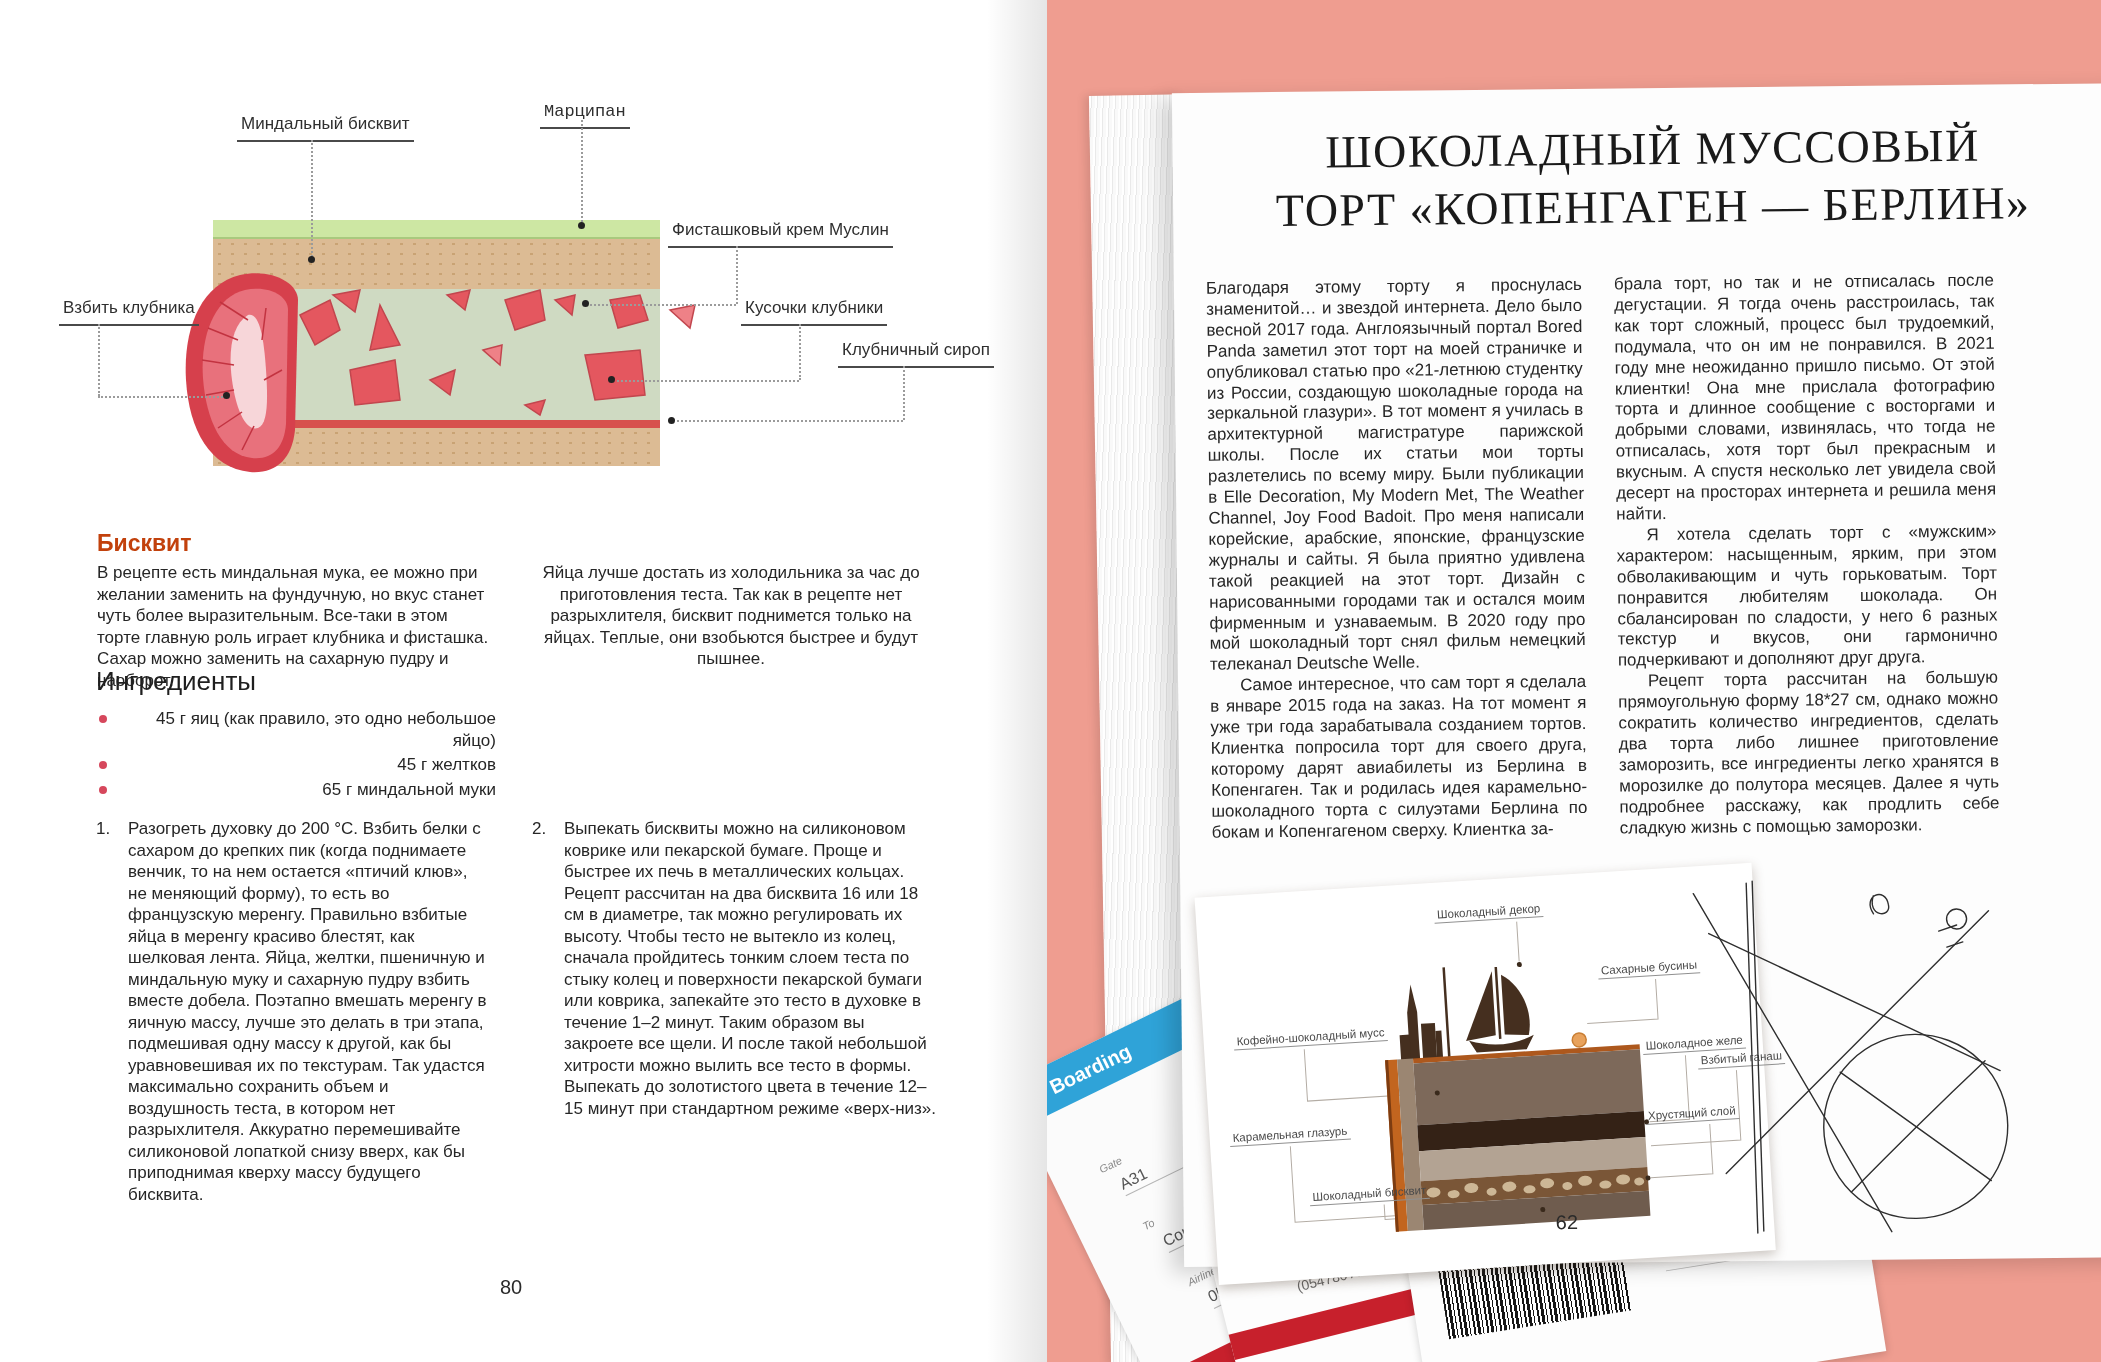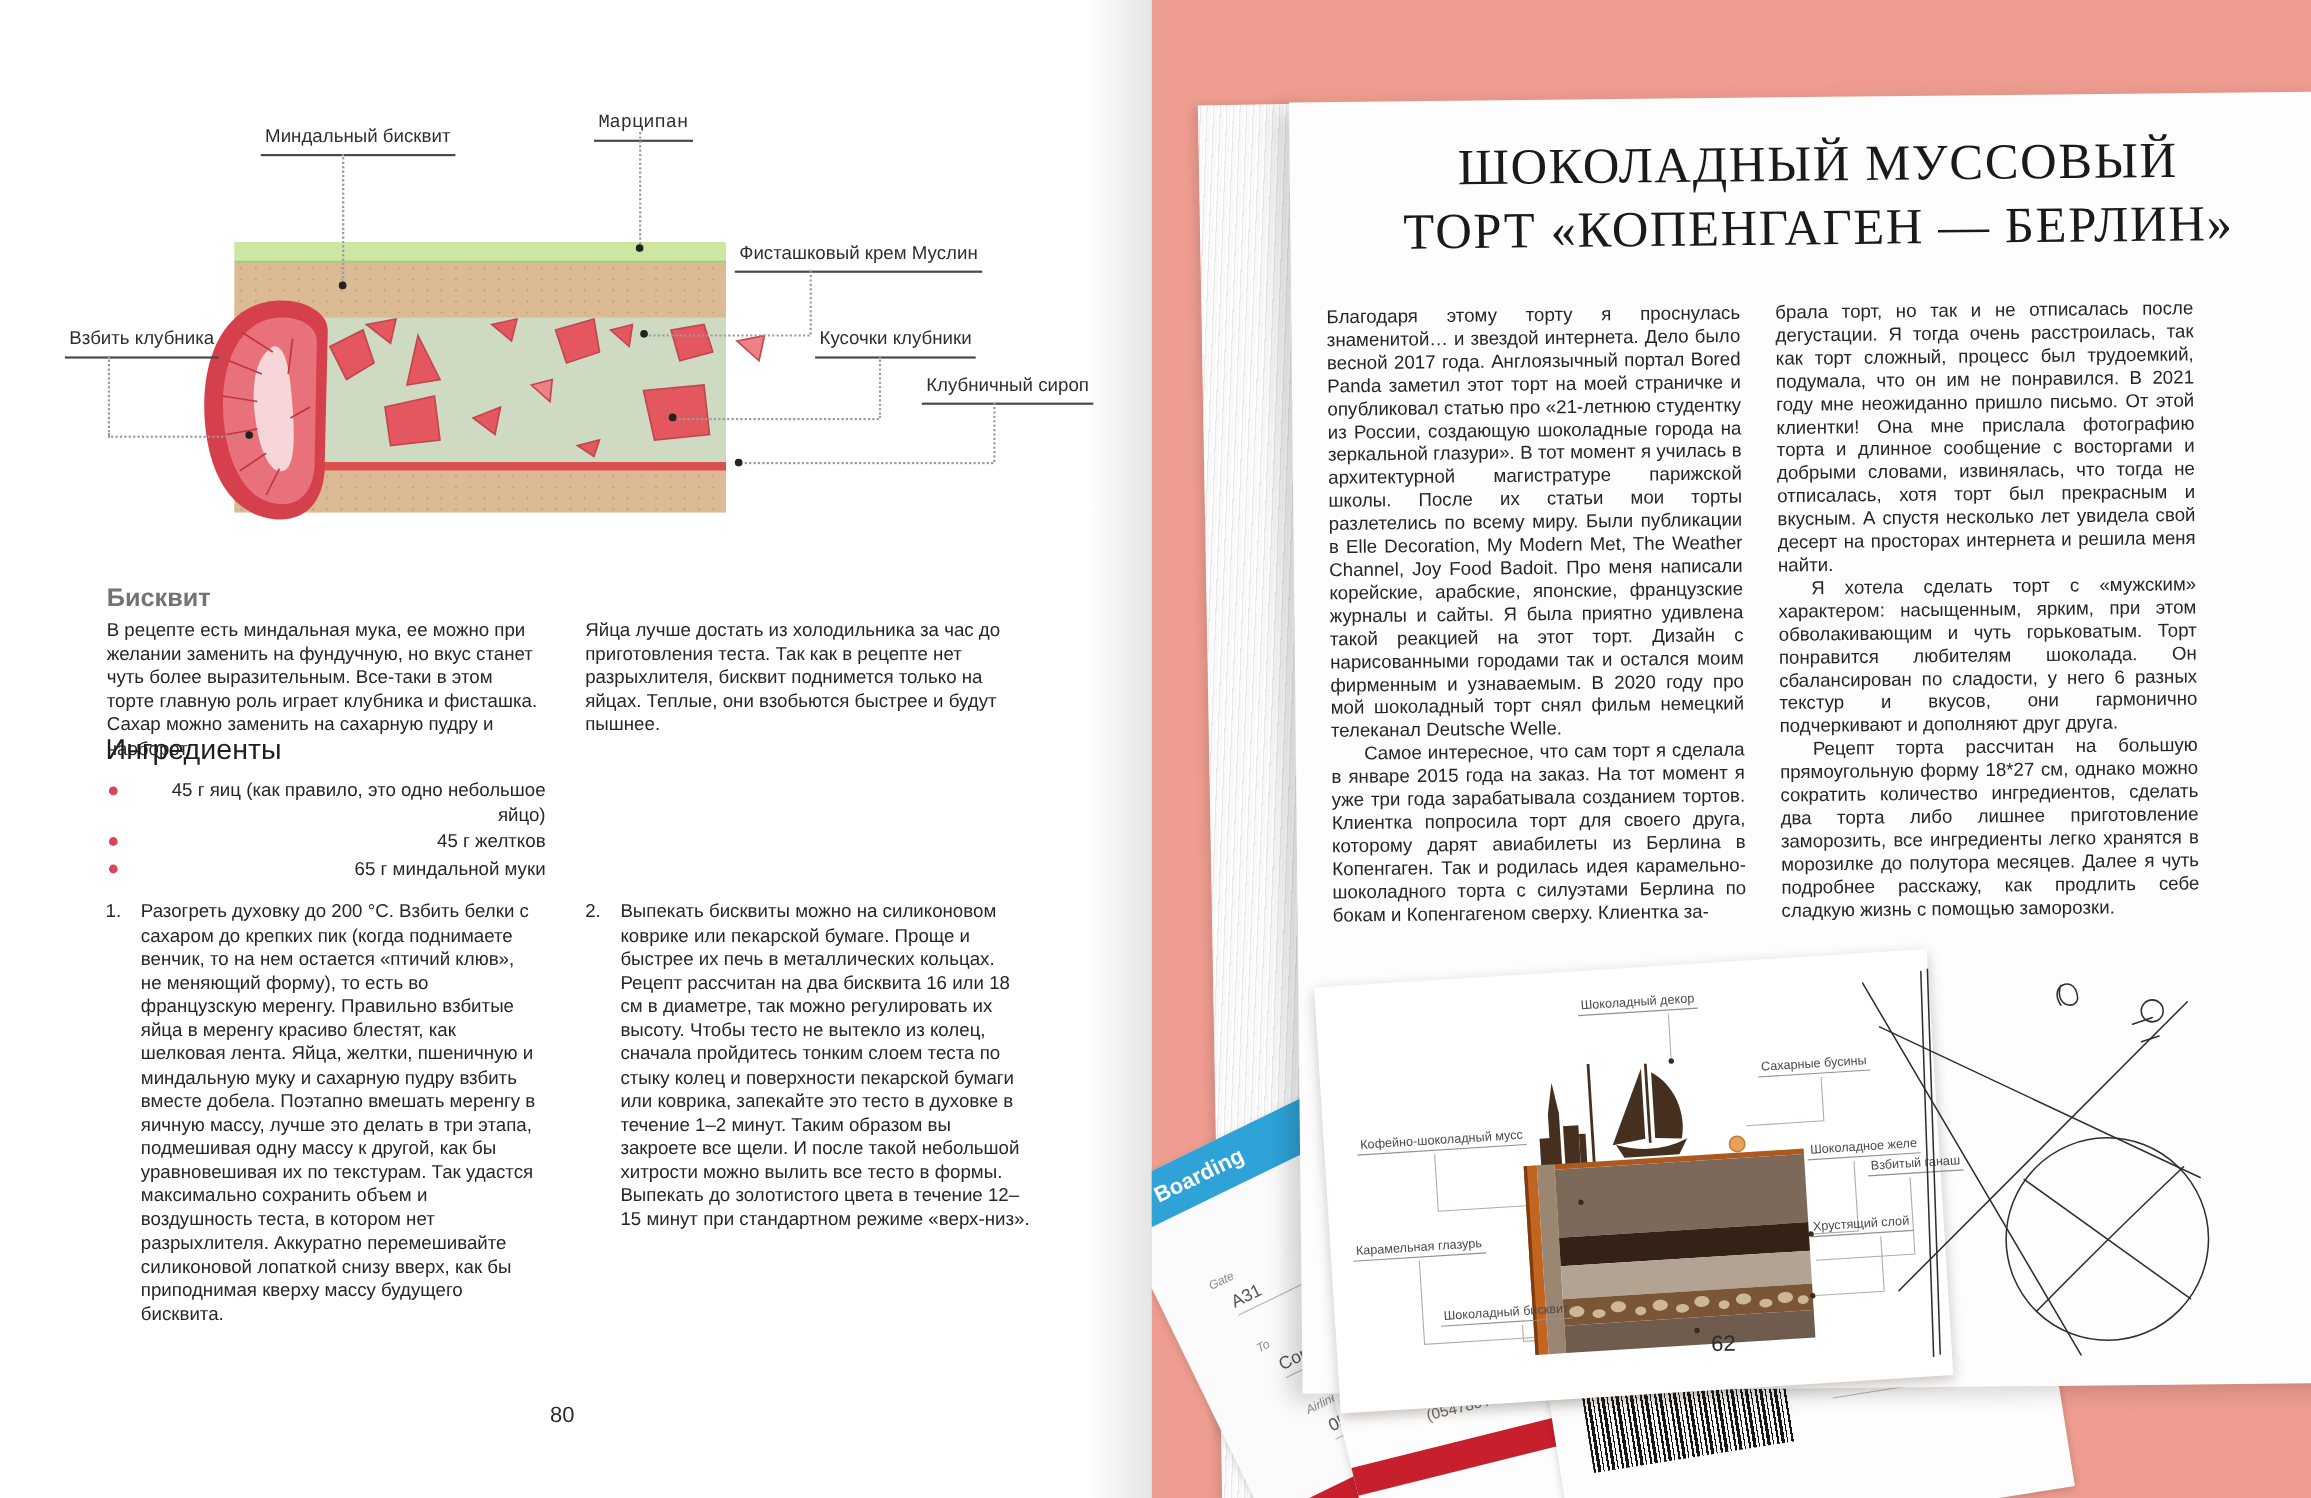--- a/index.html
+++ b/index.html
@@ -16,21 +16,21 @@
      background-image:radial-gradient(#c9a374 1.2px,transparent 1.4px);background-size:13px 10px;}
   .l-cream{top:69px;height:131px;background:#cfdac2;}
   .l-syrup{top:200px;height:8px;background:#d7514d;}
   .l-tan2{top:208px;height:38px;background:#dcbb94;
      background-image:radial-gradient(#c9a374 1.2px,transparent 1.4px);background-size:13px 10px;}
   .dlabel{position:absolute;font-size:17px;color:#2f2f2f;border-bottom:2.5px solid #4a4a4a;
      padding:0 4px 6px 4px;white-space:nowrap;}
   .vlead{position:absolute;width:0;border-left:2px dotted #9b9b9b;}
   .hlead{position:absolute;height:0;border-top:2px dotted #9b9b9b;}
   .ldot{position:absolute;width:7px;height:7px;border-radius:50%;background:#222;}
-  .h-biskvit{position:absolute;left:97px;top:530px;font-size:23px;font-weight:bold;color:#737373;}
+  .h-biskvit{position:absolute;left:97px;top:530px;font-size:23px;font-weight:bold;color:#c2410c;}
   .intro{position:absolute;top:562px;font-size:17px;line-height:21.5px;text-align:left;}
   .h-ingr{position:absolute;left:96px;top:666px;font-size:26px;color:#1f1f1f;}
   .blist{position:absolute;top:708px;font-size:17px;line-height:21.5px;list-style:none;margin:0;padding:0;}
   .blist li{position:relative;padding-left:26px;margin-bottom:3px;}
   .blist li::before{content:"";position:absolute;left:3px;top:7px;width:8px;height:8px;
      border-radius:50%;background:#d6475c;}
   .step{position:absolute;top:818px;display:flex;font-size:17px;line-height:21.5px;}
   .step .num{width:32px;flex:none;}
   .pagenum{position:absolute;font-size:20px;color:#2b2b2b;}
   
@@ -136,21 +136,21 @@
       <div class="ldot" style="left:608px;top:376px;"></div>
 
       <div class="dlabel" style="left:838px;top:340px;">Клубничный сироп</div>
       <div class="vlead" style="left:903px;top:366px;height:54px;"></div>
       <div class="hlead" style="left:672px;top:420px;width:231px;"></div>
       <div class="ldot" style="left:668px;top:417px;"></div>
     </div>
 
     <div class="h-biskvit">Бисквит</div>
     <div class="intro" style="left:97px;width:392px;">В рецепте есть миндальная мука, ее можно при желании заменить на фундучную, но вкус станет чуть более выразительным. Все-таки в этом торте главную роль играет клубника и фисташка. Сахар можно заменить на сахарную пудру и наоборот.</div>
-    <div class="intro" style="left:532px;width:398px;">Яйца лучше достать из холодильника за час до приготовления теста. Так как в рецепте нет разрыхлителя, бисквит поднимется только на яйцах. Теплые, они взобьются быстрее и будут пышнее.</div>
+    <div class="intro" style="left:532px;width:398px;text-align:center;">Яйца лучше достать из холодильника за час до приготовления теста. Так как в рецепте нет разрыхлителя, бисквит поднимется только на яйцах. Теплые, они взобьются быстрее и будут пышнее.</div>
 
     <div class="h-ingr">Ингредиенты</div>
     <ul class="blist" style="left:96px;width:400px;text-align:right;">
       <li>45 г яиц (как правило, это одно небольшое яйцо)</li>
       <li>45 г желтков</li>
       <li>65 г миндальной муки</li>
     </ul>
 
     <div class="step" style="left:96px;width:394px;">
       <div class="num">1.</div>

